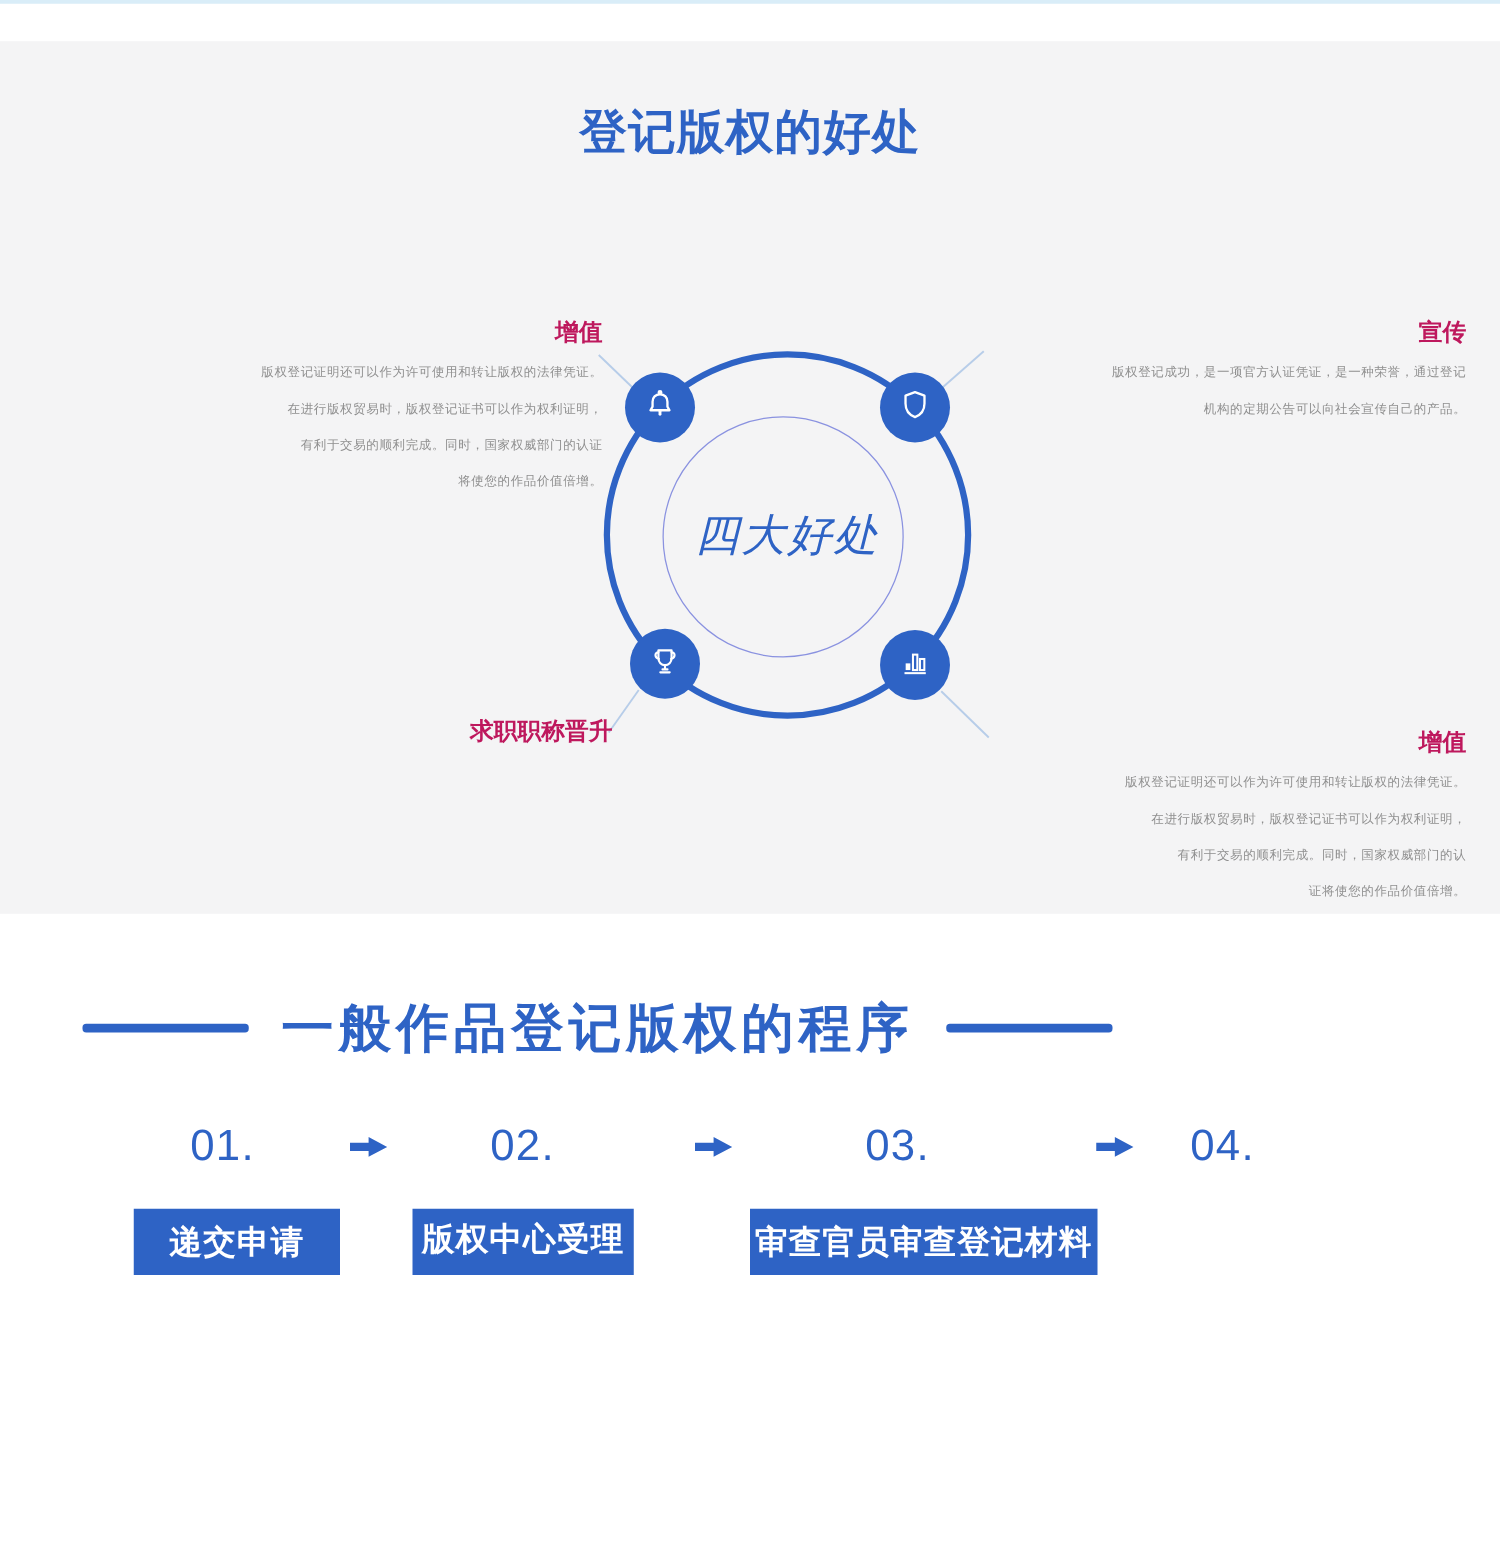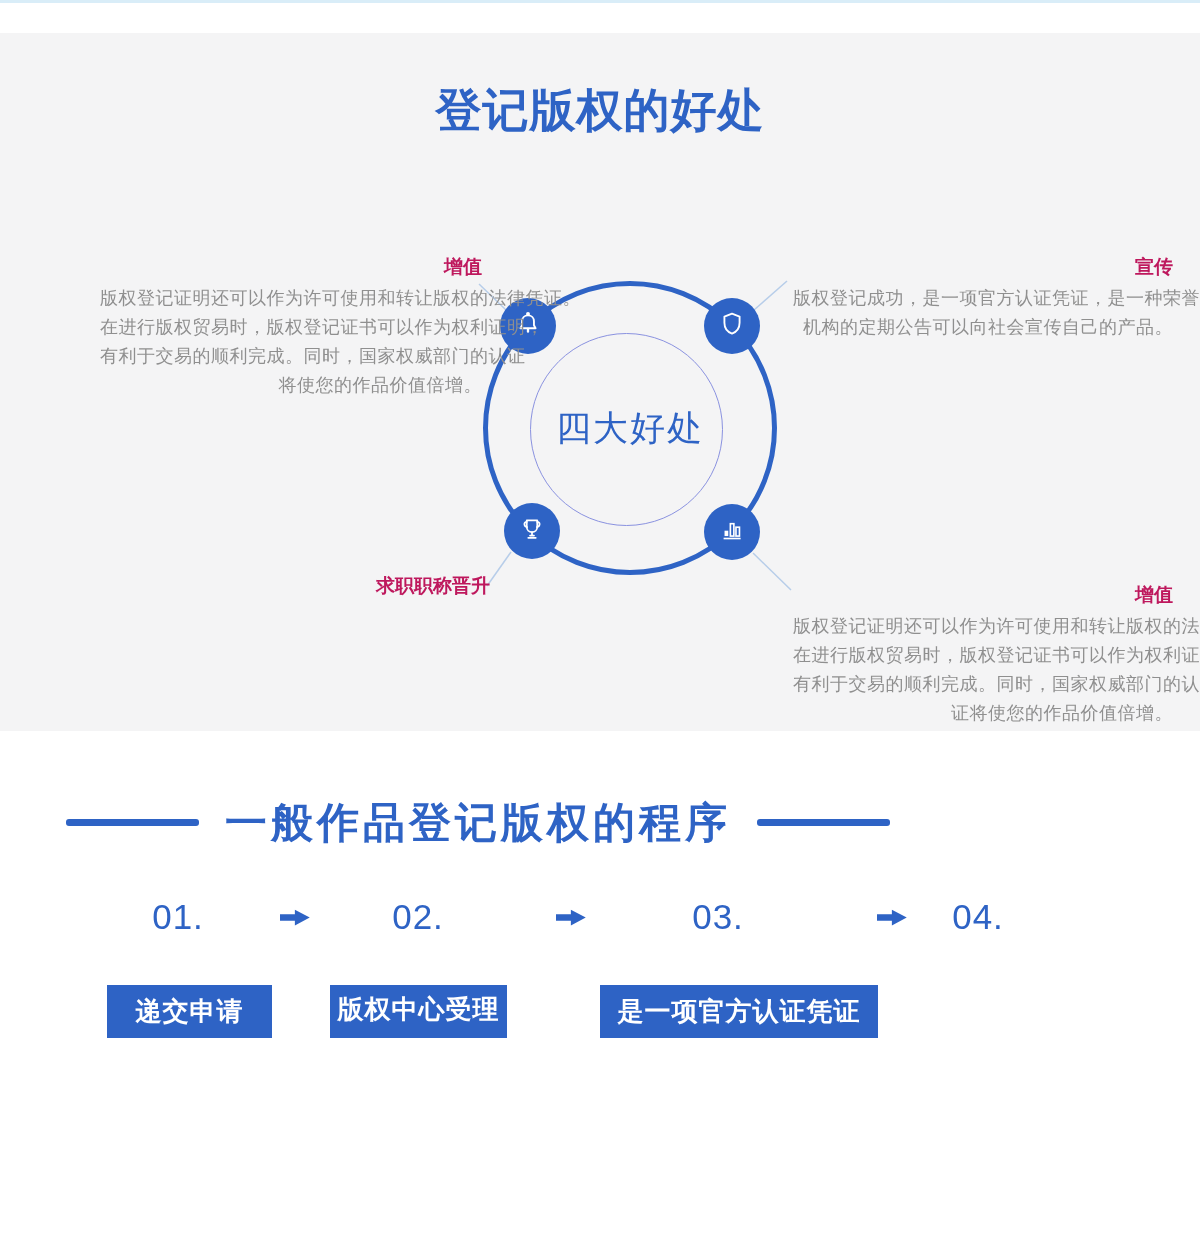--- a/index.html
+++ b/index.html
@@ -5,43 +5,43 @@
   * { margin:0; padding:0; box-sizing:border-box; }
   html,body { background:#ffffff; }
   body { font-family:"Liberation Sans","DejaVu Sans",sans-serif; }
   .page { position:relative; width:1200px; height:1248px; background:#ffffff; overflow:hidden; margin:0 auto; }
 
   .top-hairline { position:absolute; left:0; top:0; width:1200px; height:3px; background:#d9edf8; }
 
   .benefits-section { position:absolute; left:0; top:33px; width:1200px; height:698px; background:#f4f4f5; }
 
   .main-title { position:absolute; left:0; top:47px; width:1200px; text-align:center;
-    font-size:46px; font-weight:700; color:#2e63c5; letter-spacing:1px; }
+    font-size:38px; font-weight:700; color:#2e63c5; letter-spacing:1px; }
 
   
   .connector-svg { position:absolute; left:0; top:0; width:1200px; height:698px; pointer-events:none; }
 
   .outer-circle { position:absolute; left:483px; top:248px; width:294px; height:294px;
     border:5px solid #2e63c5; border-radius:50%; }
   .inner-circle { position:absolute; left:530px; top:300px; width:193px; height:193px;
     border:1px solid #8a92e0; border-radius:50%; }
   .center-label { position:absolute; left:483px; top:248px; width:294px; height:294px;
     display:flex; align-items:center; justify-content:center;
-    font-size:35px; color:#2e63c5; letter-spacing:2px; font-weight:500; }
+    font-size:35px; color:#2e63c5; letter-spacing:2px; font-weight:500;font-style:italic; }
 
   .icon-badge { position:absolute; width:56px; height:56px; border-radius:50%;
     background:#2e63c5; display:flex; align-items:center; justify-content:center; }
   .icon-badge.bell   { left:500px; top:265px; }
   .icon-badge.shield { left:704px; top:265px; }
   .icon-badge.trophy { left:504px; top:470px; }
   .icon-badge.chart  { left:704px; top:471px; }
 
   .benefit-block { position:absolute; }
   .benefit-title { font-size:19px; font-weight:700; color:#be185d; line-height:26px; }
-  .benefit-text  { margin-top:4px; font-size:18px; color:#8f8f8f; line-height:29px;
+  .benefit-text  { margin-top:4px; font-size:10px; color:#8f8f8f; line-height:29px;
     white-space:pre; letter-spacing:0.5px; }
   .align-right { text-align:right; }
   .align-left  { text-align:right; }
 
   .block-tl { left:100px; top:221px; width:382px; }
   .block-tr { left:793px; top:221px; width:380px; }
   .block-bl { left:90px;  top:540px; width:400px; }
   .block-br { left:793px; top:549px; width:380px; }
 
   
@@ -52,21 +52,21 @@
 
   .step-number { position:absolute; top:898px; transform:translateX(-50%);
     font-size:35px; color:#2e63c5; font-weight:400; line-height:1.1; letter-spacing:1px; }
   .n1 { left:178px; } .n2 { left:418px; } .n3 { left:718px; } .n4 { left:978px; }
 
   .step-arrow { position:absolute; top:907px; width:41px; height:21px; }
   .a1 { left:277px; } .a2 { left:553px; } .a3 { left:874px; }
 
   .step-box { position:absolute; top:967px; height:53px; background:#2e63c5;
     color:#ffffff; font-size:26px; font-weight:700; text-align:center;
-    line-height:53px; letter-spacing:1px;margin-top:18px; }
+    line-height:53px; letter-spacing:1px; }
   .b1 { left:107px; width:165px; }
   .b2 { left:330px; width:177px;font-family:Liberation Mono, monospace; }
   .b3 { left:600px; width:278px; }
   .b4 { left:925px; width:197px; }
 </style>
 </head>
 <body>
 
 <div class="page">
 
@@ -173,15 +173,15 @@
   </svg>
   <svg class="step-arrow a2" viewBox="0 0 40 24">
     <path d="M0 8.2 H17 V3 L34 12 L17 21 V15.8 H0 Z" fill="#2e63c5"></path>
   </svg>
   <svg class="step-arrow a3" viewBox="0 0 40 24">
     <path d="M0 8.2 H17 V3 L34 12 L17 21 V15.8 H0 Z" fill="#2e63c5"></path>
   </svg>
 
   <div class="step-box b1">递交申请</div>
   <div class="step-box b2">版权中心受理</div>
-  <div class="step-box b3">是一项官方认证凭证</div>
+  <div class="step-box b3">审查官员审查登记材料</div>
 
 </div>
 
 </body></html>

